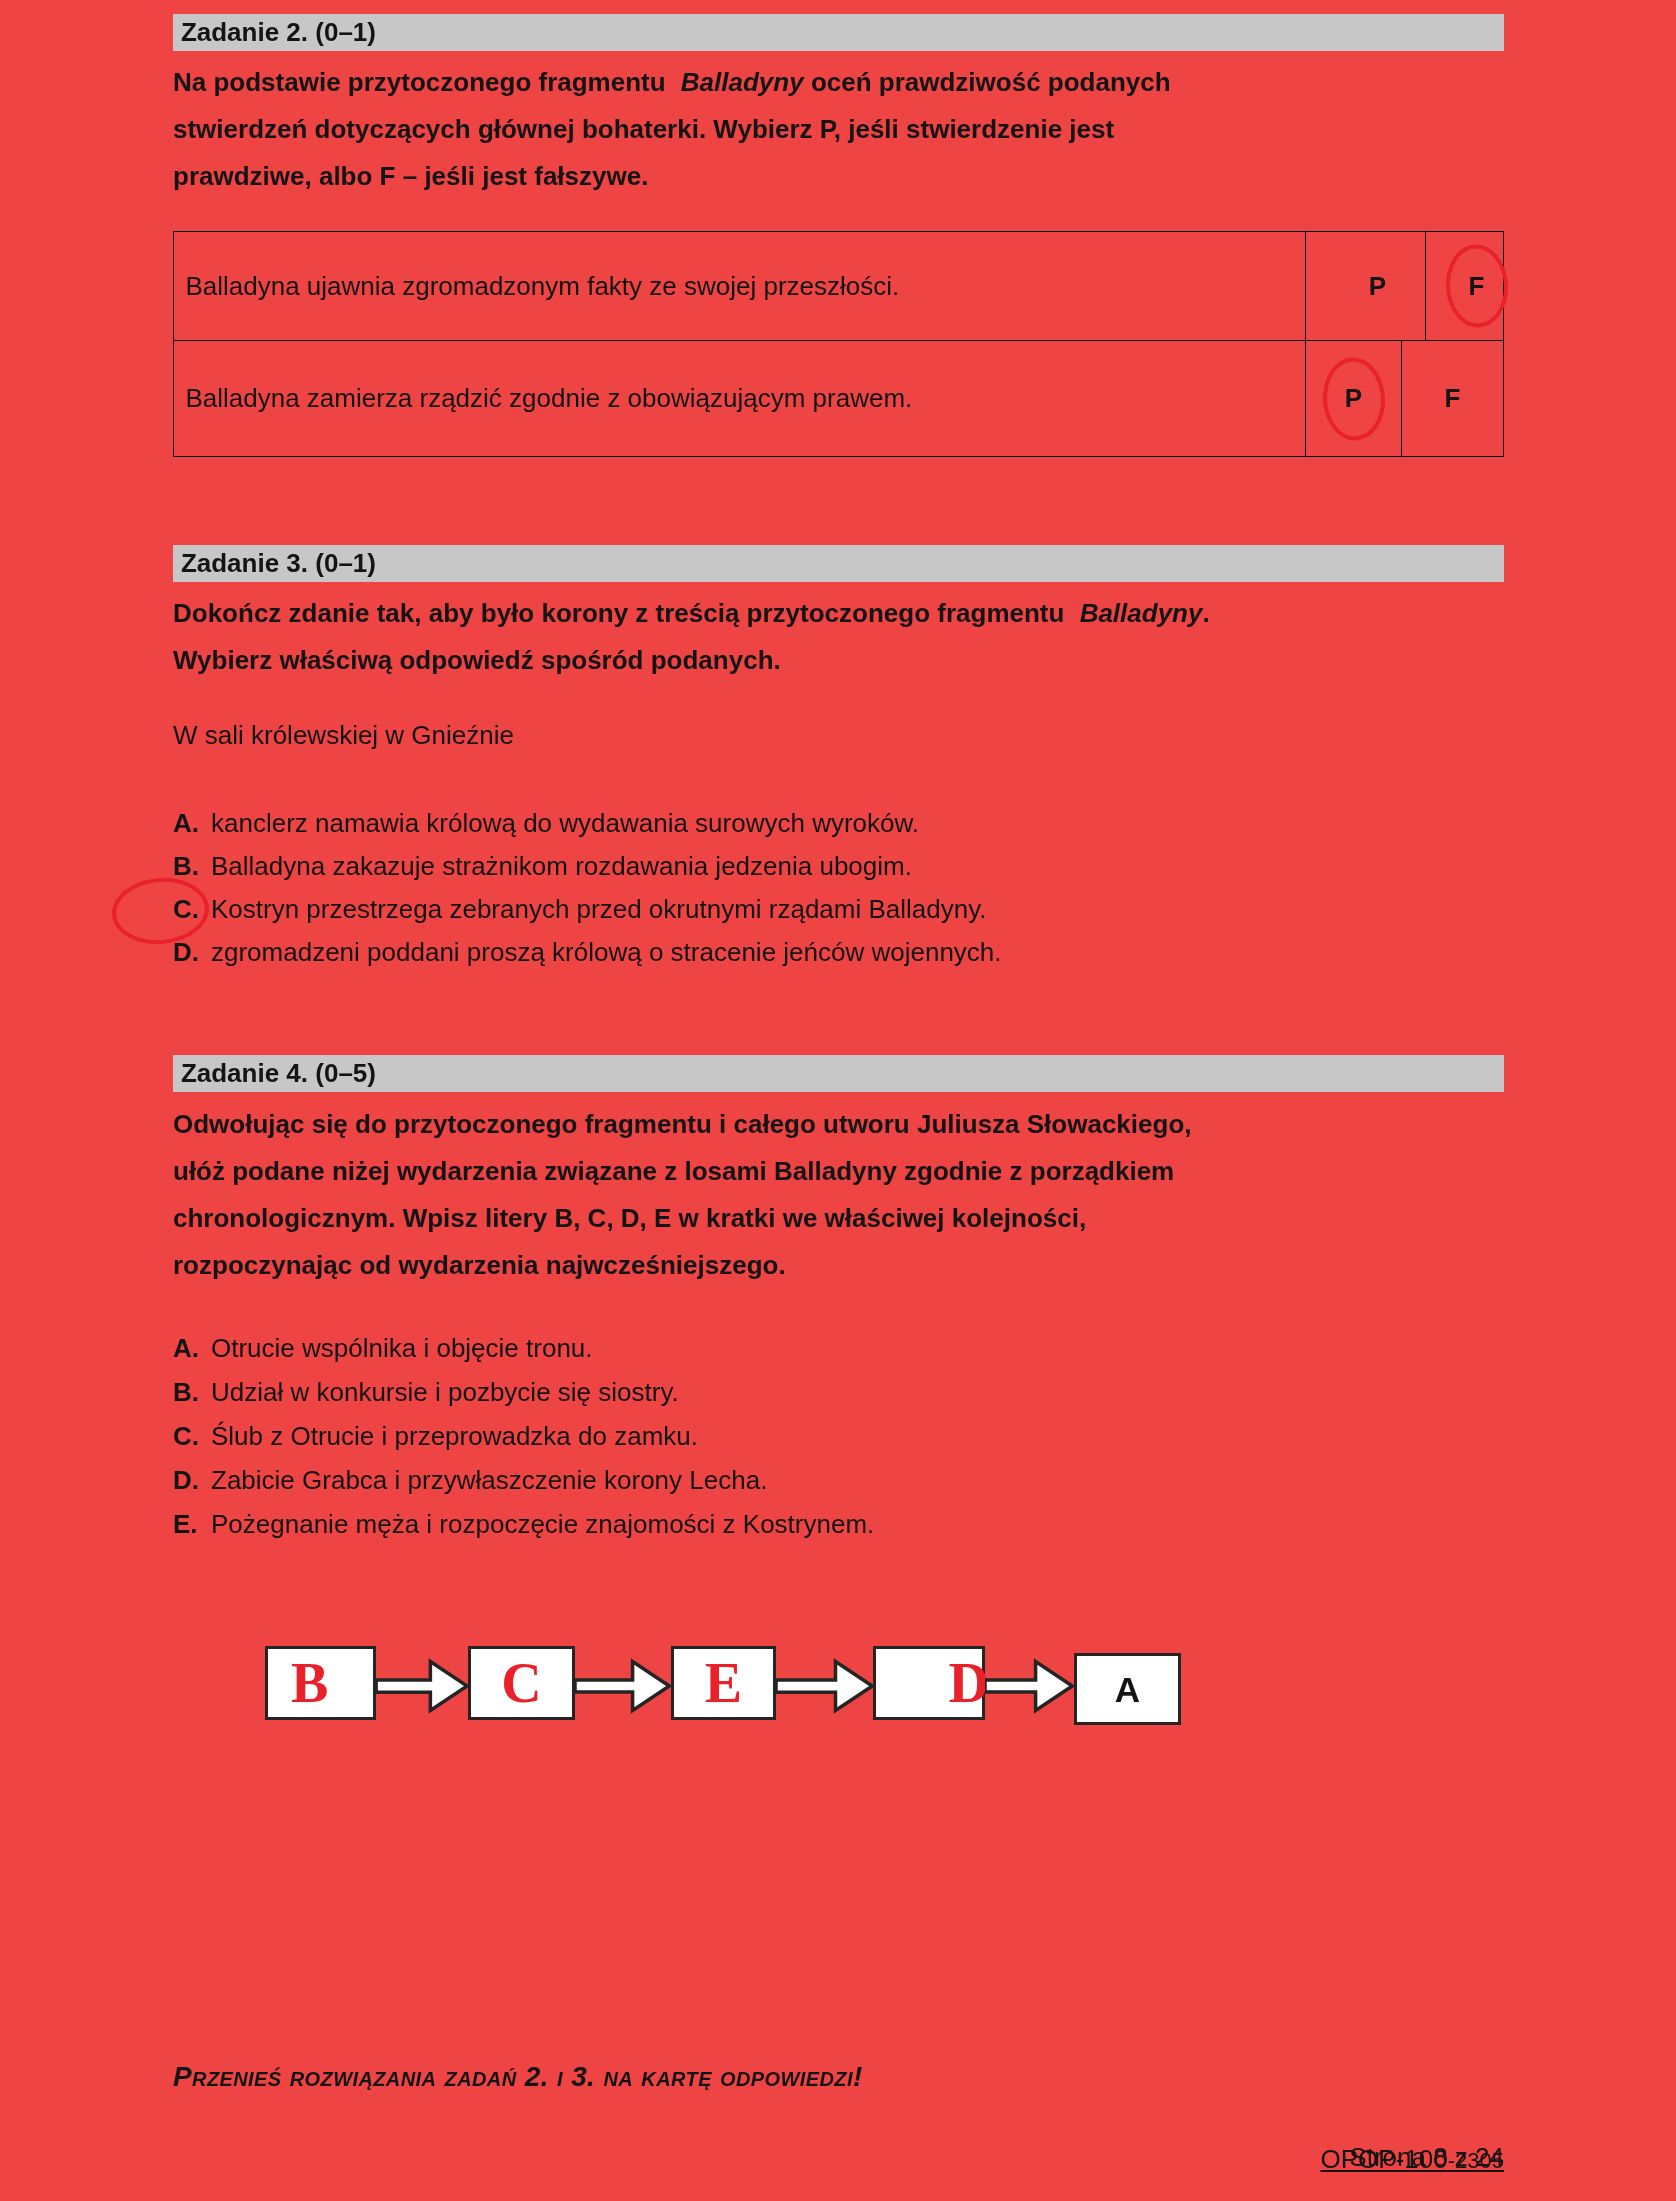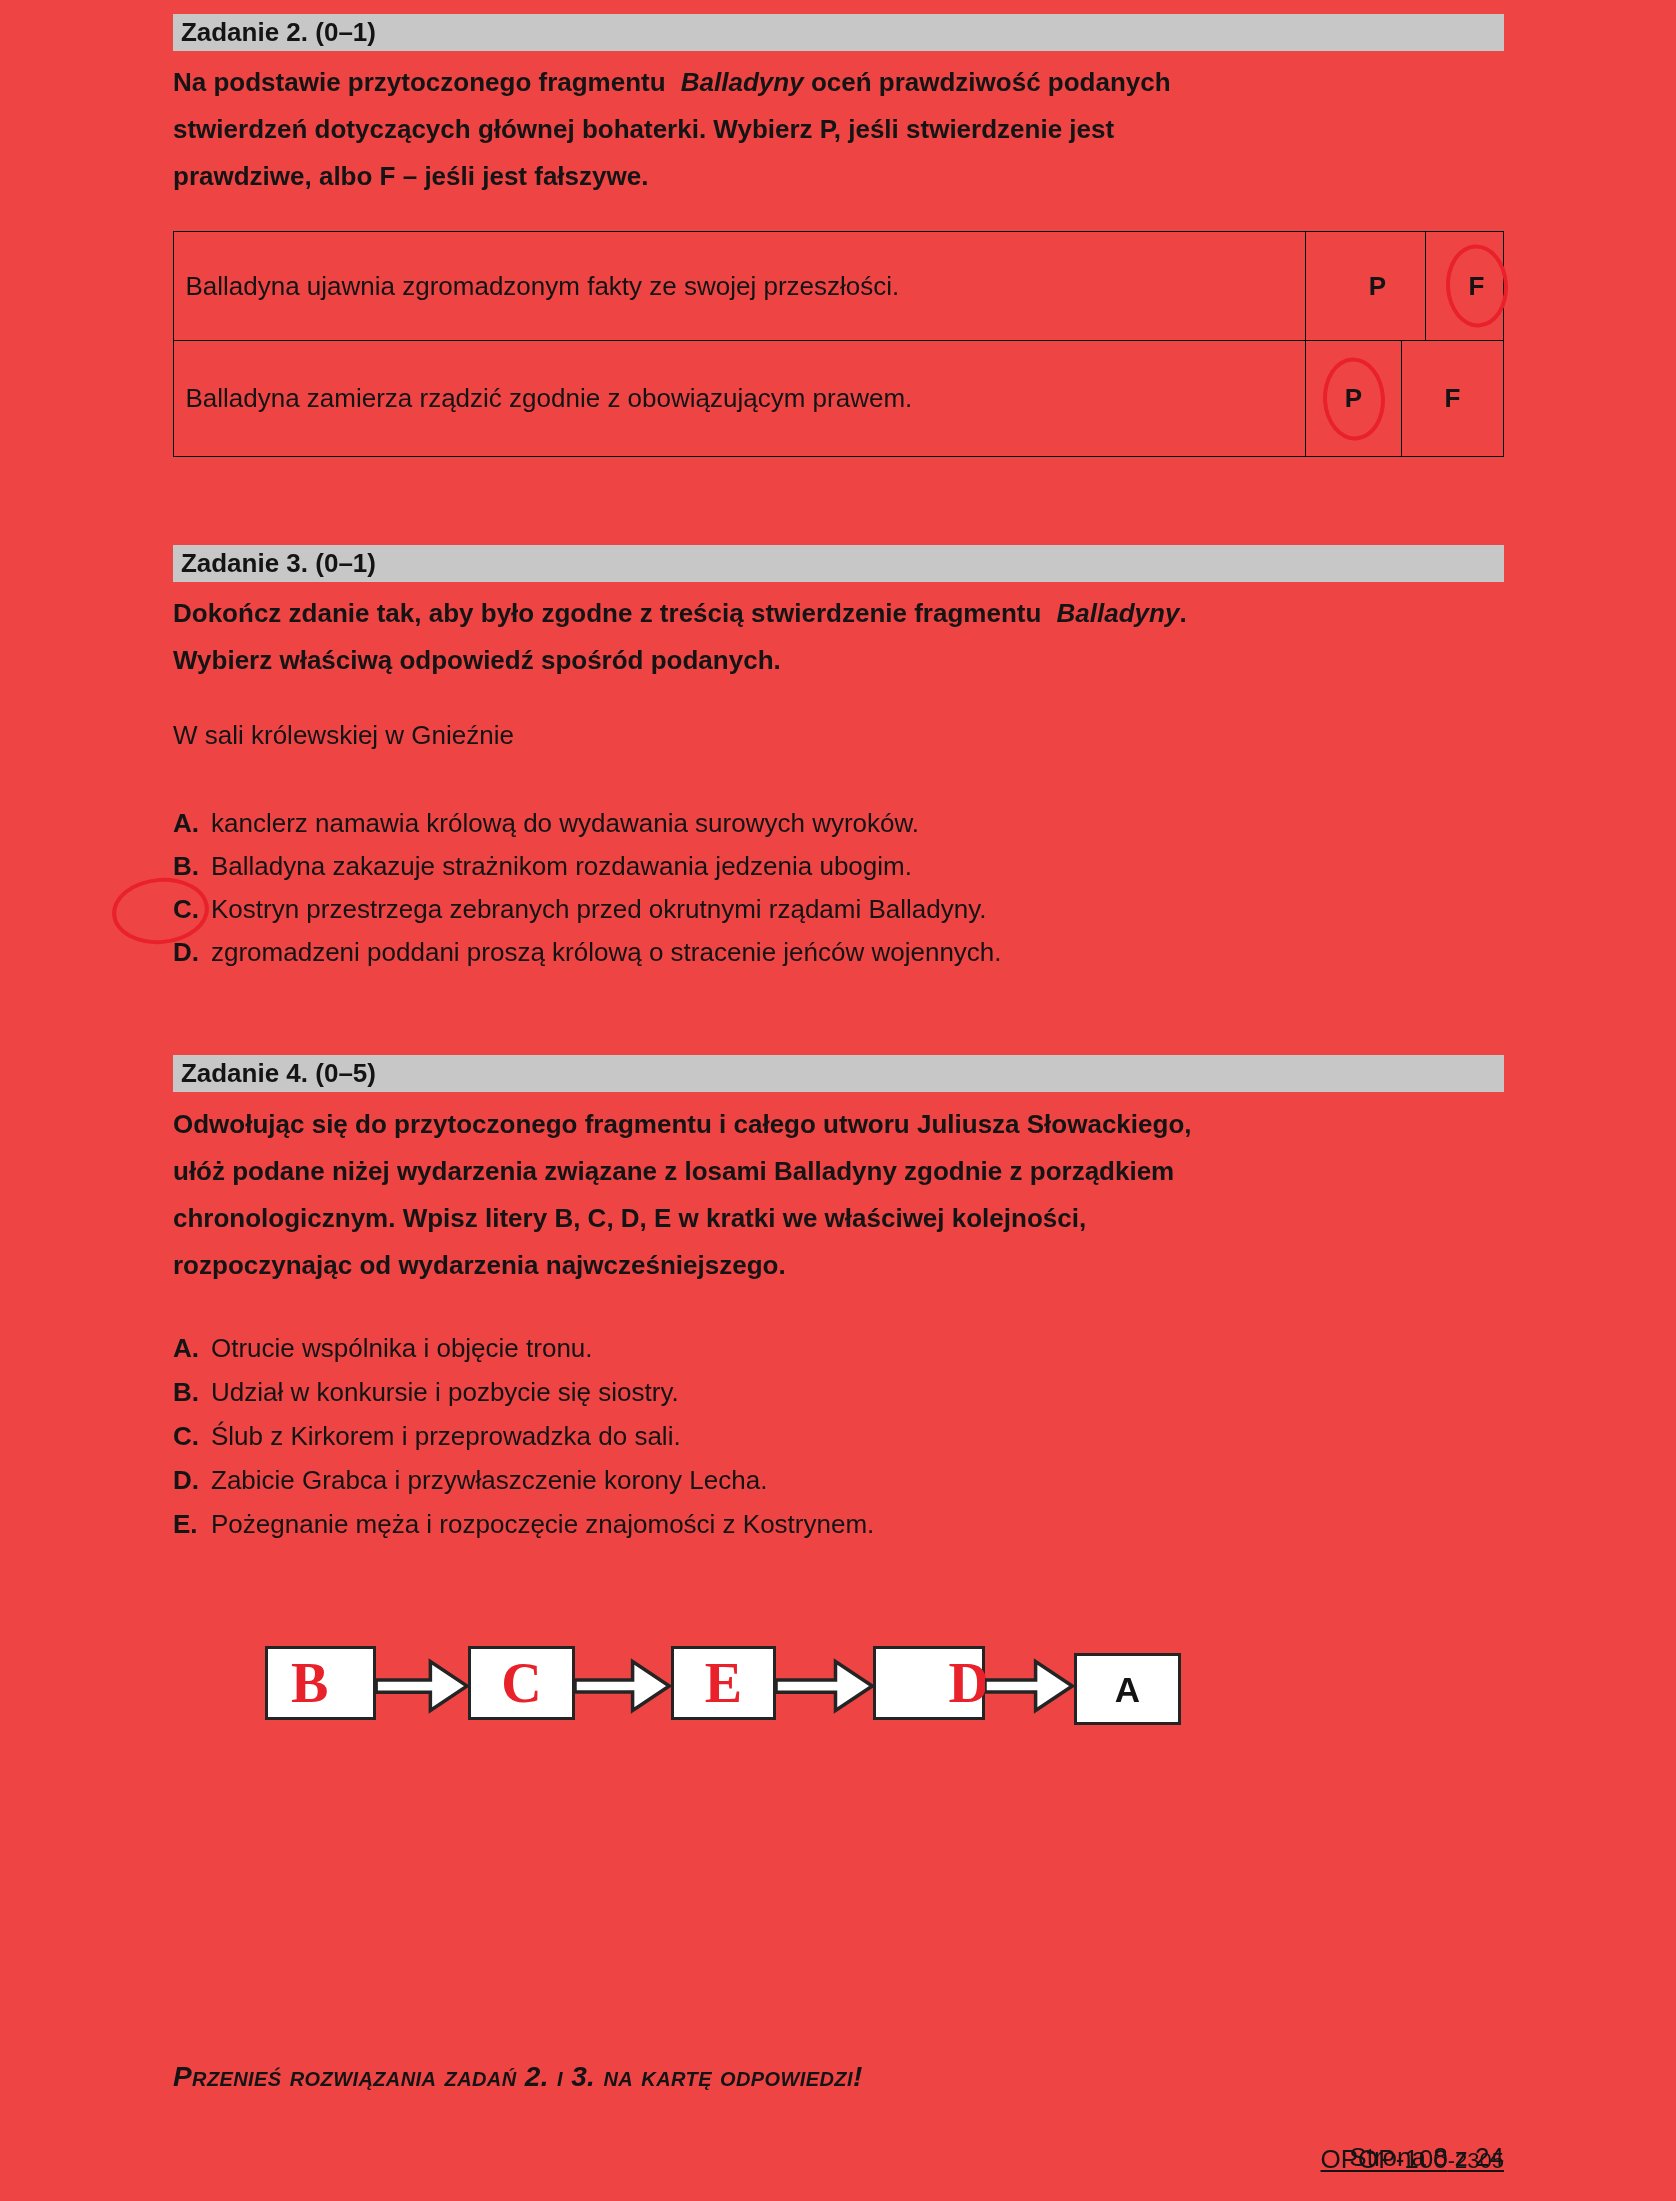--- a/index.html
+++ b/index.html
@@ -103,21 +103,21 @@
       <div class="trow r2">
         <div class="c-statement">Balladyna zamierza rządzić zgodnie z obowiązującym prawem.</div>
         <div class="c-pf c-p">P<div class="ring"></div></div>
         <div class="c-pf">F</div>
       </div>
     </div>
 
     <div class="bar bar3">
       <span>Zadanie 3. (0–1)</span>
     </div>
-    <div class="intro intro3"><span>Dokończ zdanie tak, aby było zgodne z treścią stwierdzenie fragmentu </span><span class="bi">Balladyny</span><span>.
+    <div class="intro intro3"><span>Dokończ zdanie tak, aby było korony z treścią przytoczonego fragmentu </span><span class="bi">Balladyny</span><span>.
 Wybierz właściwą odpowiedź spośród podanych.</span></div>
     <div class="context">W sali królewskiej w Gnieźnie</div>
 
     <div class="opts opts3">
       <div class="opt">
         <span class="opt-letter">A.</span>
         <span>kanclerz namawia królową do wydawania surowych wyroków.</span>
       </div>
       <div class="opt">
         <span class="opt-letter">B.</span>
@@ -146,21 +146,21 @@
       <div class="opt">
         <span class="opt-letter">A.</span>
         <span>Otrucie wspólnika i objęcie tronu.</span>
       </div>
       <div class="opt">
         <span class="opt-letter">B.</span>
         <span>Udział w konkursie i pozbycie się siostry.</span>
       </div>
       <div class="opt">
         <span class="opt-letter">C.</span>
-        <span>Ślub z Kirkorem i przeprowadzka do sali.</span>
+        <span>Ślub z Otrucie i przeprowadzka do zamku.</span>
       </div>
       <div class="opt">
         <span class="opt-letter">D.</span>
         <span>Zabicie Grabca i przywłaszczenie korony Lecha.</span>
       </div>
       <div class="opt">
         <span class="opt-letter">E.</span>
         <span>Pożegnanie męża i rozpoczęcie znajomości z Kostrynem.</span>
       </div>
     </div>

